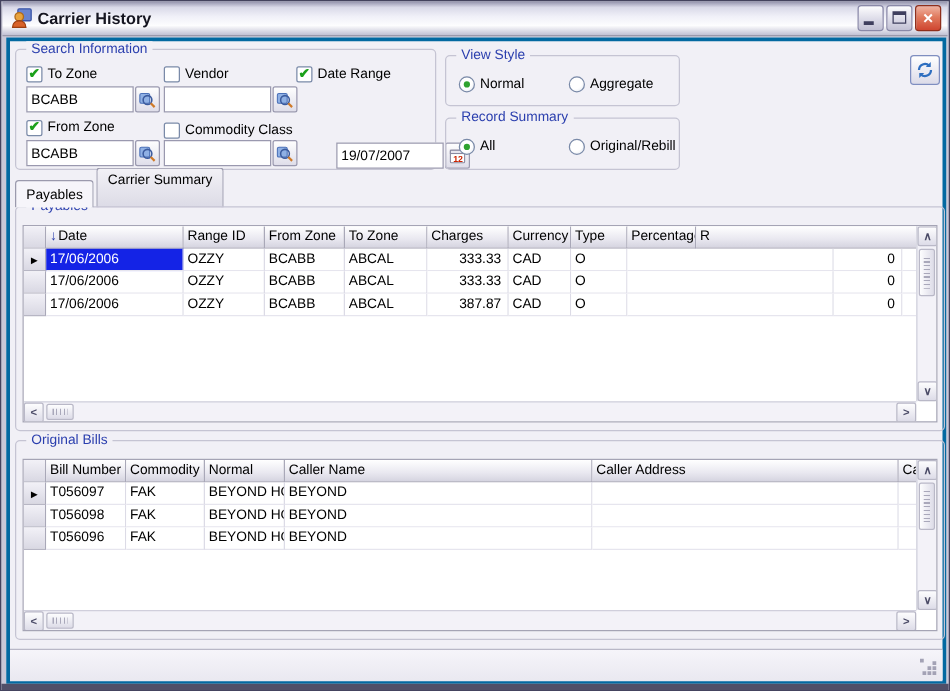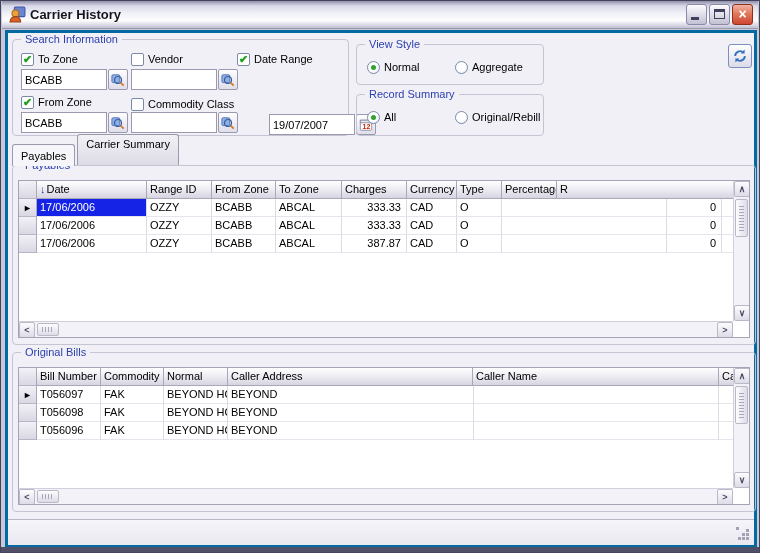--- a/index.html
+++ b/index.html
@@ -337,22 +337,22 @@
 
     <div class="group" style="left:4px; top:319px; width:744px; height:160px;">
       <span class="group-label">Original Bills</span>
       <div class="tablewrap">
         <div class="tarea">
           <div class="thead">
             <div class="th f0 rs"></div>
             <div class="th f1"><span>Bill Number</span></div>
             <div class="th f2"><span>Commodity</span></div>
             <div class="th f3"><span>Normal</span></div>
+            <div class="th f4"><span>Caller Name</span></div>
             <div class="th f5"><span>Caller Address</span></div>
-            <div class="th f4"><span>Caller Name</span></div>
             <div class="th f6"><span>Call</span></div>
           </div>
           <div class="trow">
             <div class="td f0 rs"><span>►</span></div>
             <div class="td f1">T056097</div>
             <div class="td f2">FAK</div>
             <div class="td f3">BEYOND HOF</div>
             <div class="td f4">BEYOND</div>
             <div class="td f5"></div>
             <div class="td f6"></div>

